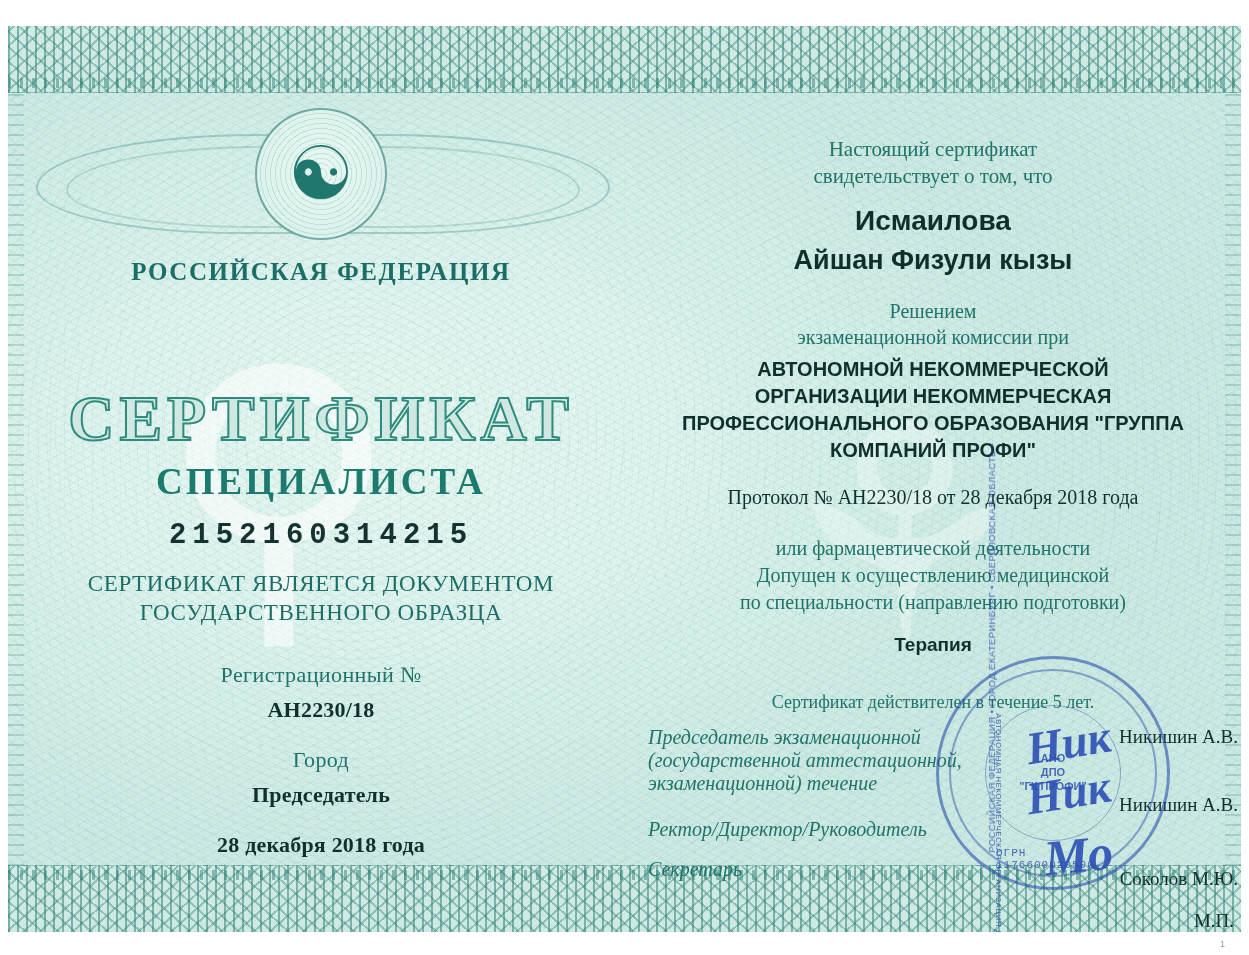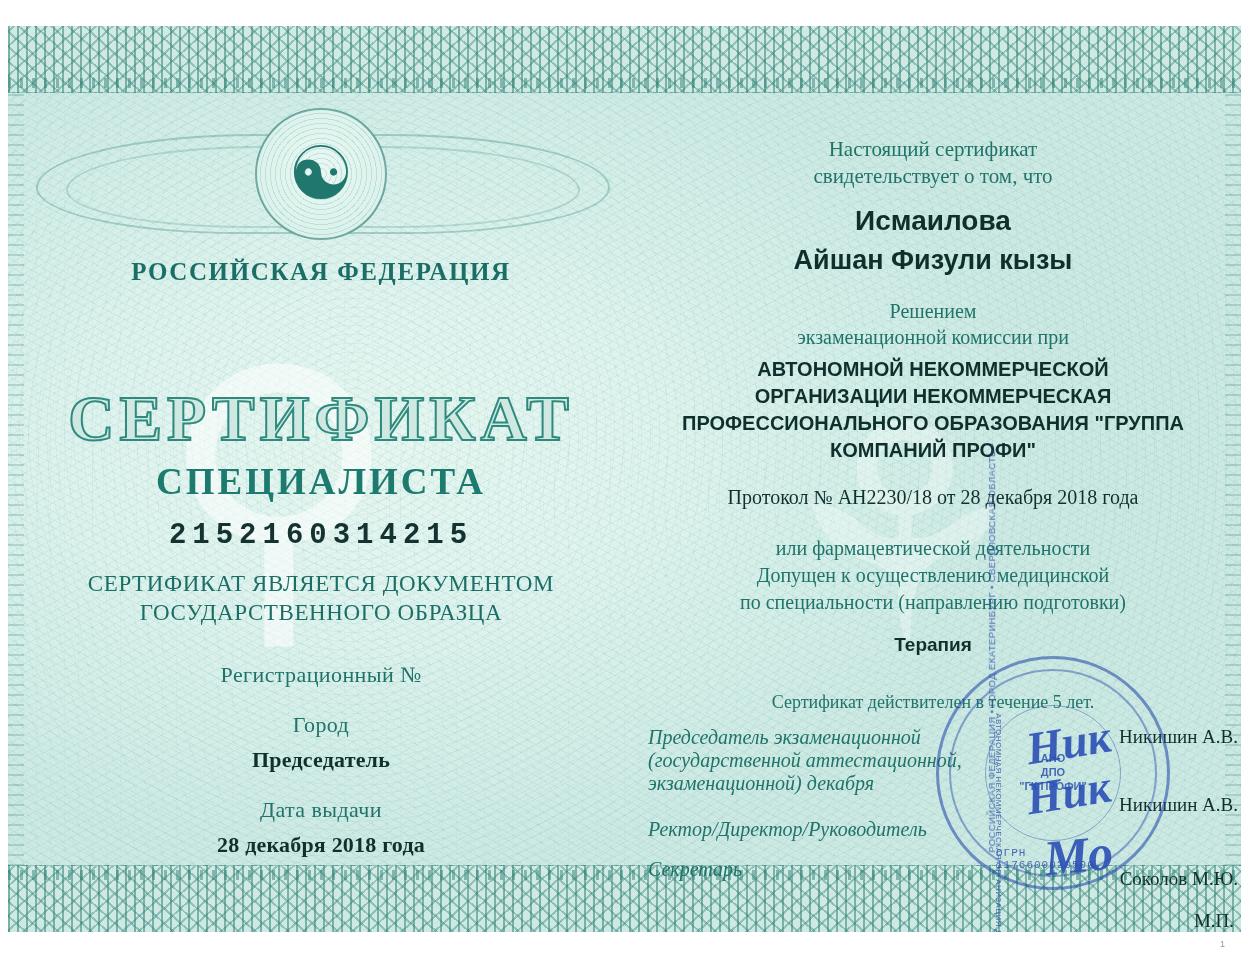--- a/index.html
+++ b/index.html
@@ -442,29 +442,29 @@
       <div class="sub-word">СПЕЦИАЛИСТА</div>
       <div class="cert-number">2152160314215</div>
 
       <div class="state-doc">
         <div>СЕРТИФИКАТ ЯВЛЯЕТСЯ ДОКУМЕНТОМ</div>
         <div>ГОСУДАРСТВЕННОГО ОБРАЗЦА</div>
       </div>
 
       <div class="field-block">
         <div class="field-label">Регистрационный №</div>
+        <div class="field-value">АН2230/18</div>
       </div>
 
       <div class="field-block small">
         <div class="field-label">Город</div>
         <div class="field-value">Председатель</div>
       </div>
 
       <div class="field-block small">
-        <div class="field-label">Дата выдачи</div>
         <div class="field-value">28 декабря 2018 года</div>
       </div>
     </div>
 
     <div class="right-col">
       <div class="r-intro">
         <div>Настоящий сертификат</div>
         <div>свидетельствует о том, что</div>
       </div>
 
@@ -495,21 +495,21 @@
 
       <div class="r-valid">Сертификат действителен в течение 5 лет.</div>
     </div>
 
     <div class="sign-rows">
 
       <div class="sign-row" style="height:74px">
         <div class="sign-role multi">
           <div>Председатель экзаменационной</div>
           <div>(государственной аттестационной,</div>
-          <div>экзаменационной) декабря</div>
+          <div>экзаменационной) течение</div>
         </div>
         <div class="sign-name">Никишин А.В.</div>
       </div>
 
       <div class="sign-row" style="height:46px">
         <div class="sign-role" style="top:18px">Ректор/Директор/Руководитель</div>
         <div class="sign-name" style="top:-6px">Никишин А.В.</div>
       </div>
 
       <div class="sign-row">

